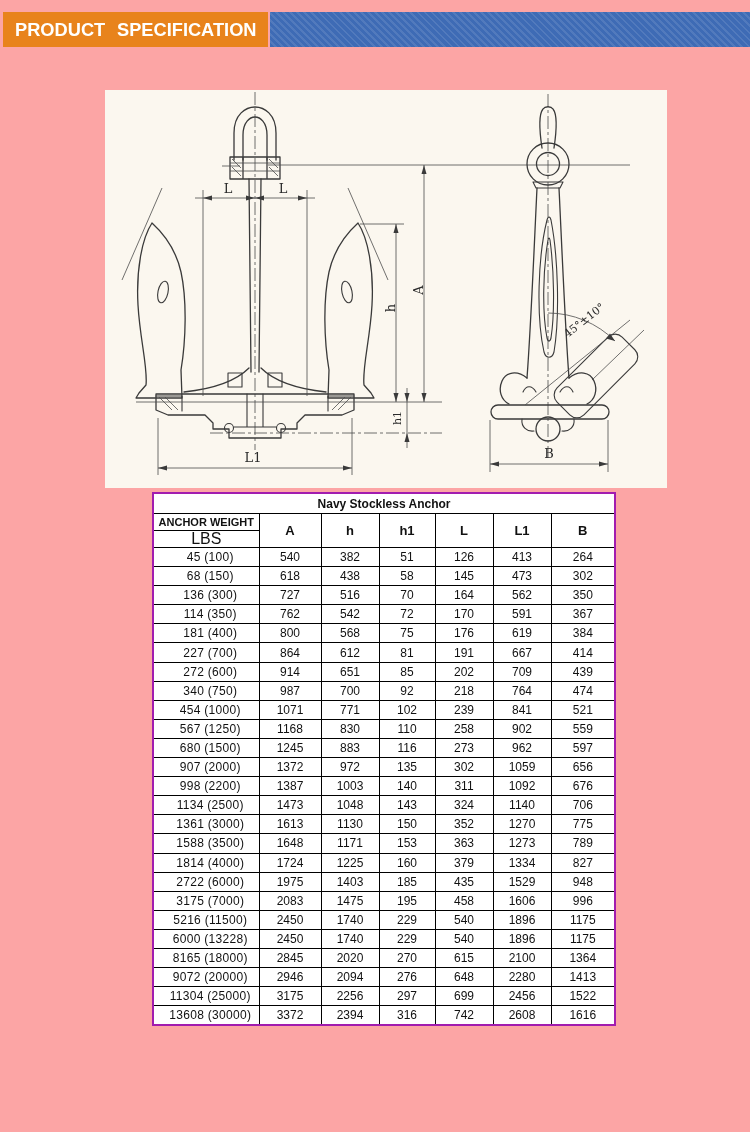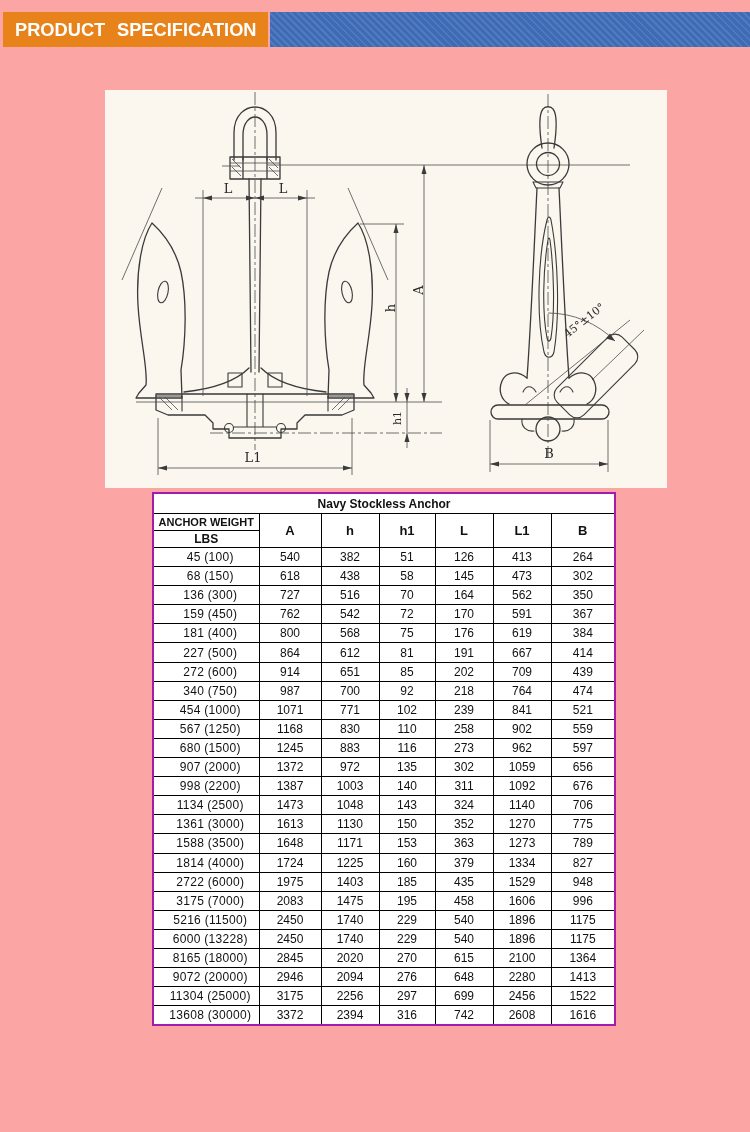--- a/index.html
+++ b/index.html
@@ -43,21 +43,21 @@
     border:1px solid #000; text-align:center; vertical-align:middle;
     padding:0; font-size:12px; color:#111; overflow:hidden; white-space:nowrap;
   }
   td.t-title { height:19px; font-weight:bold; font-size:13px; }
   tr.t-head td { font-weight:bold; font-size:13px; height:33px; }
   td.c-wh { padding:0; }
   td.c-wh .wh1 {
     height:16px; line-height:16px; border-bottom:1px solid #000;
     font-size:11px; font-weight:bold; letter-spacing:0px;
   }
-  td.c-wh .wh2 { height:16px; line-height:16px; font-size:12px; font-weight:bold; }
+  td.c-wh .wh2 { height:16px; line-height:16px; font-size:16px; font-weight:normal; }
   tr.t-row td { height:18.1px; font-size:12px; }
   tr.t-row td.c-weight { letter-spacing:0.3px;padding-left:8px; }
 </style>
 </head>
 <body>
 
 <div class="page">
 
   <div class="hdr-orange" style="background: rgb(232, 131, 28);">
     <span>PRODUCT  SPECIFICATION</span>
@@ -224,39 +224,39 @@
         <tr class="t-row">
           <td class="c-weight">136 (300)</td>
           <td>727</td>
           <td>516</td>
           <td>70</td>
           <td>164</td>
           <td>562</td>
           <td>350</td>
         </tr>
         <tr class="t-row">
-          <td class="c-weight">159 (450)</td>
+          <td class="c-weight">114 (350)</td>
           <td>762</td>
           <td>542</td>
           <td>72</td>
           <td>170</td>
           <td>591</td>
           <td>367</td>
         </tr>
         <tr class="t-row">
           <td class="c-weight">181 (400)</td>
           <td>800</td>
           <td>568</td>
           <td>75</td>
           <td>176</td>
           <td>619</td>
           <td>384</td>
         </tr>
         <tr class="t-row">
-          <td class="c-weight">227 (500)</td>
+          <td class="c-weight">227 (700)</td>
           <td>864</td>
           <td>612</td>
           <td>81</td>
           <td>191</td>
           <td>667</td>
           <td>414</td>
         </tr>
         <tr class="t-row">
           <td class="c-weight">272 (600)</td>
           <td>914</td>

